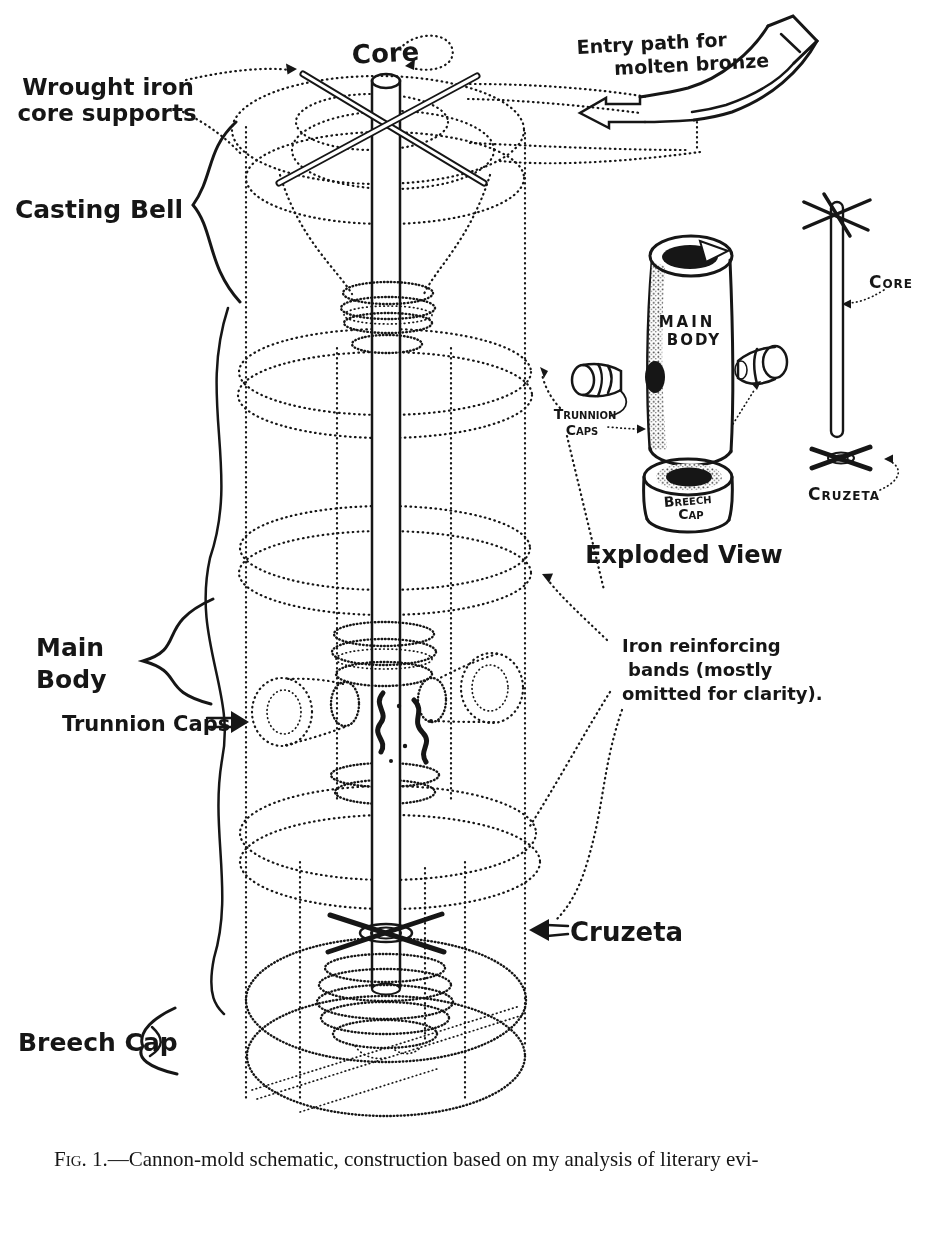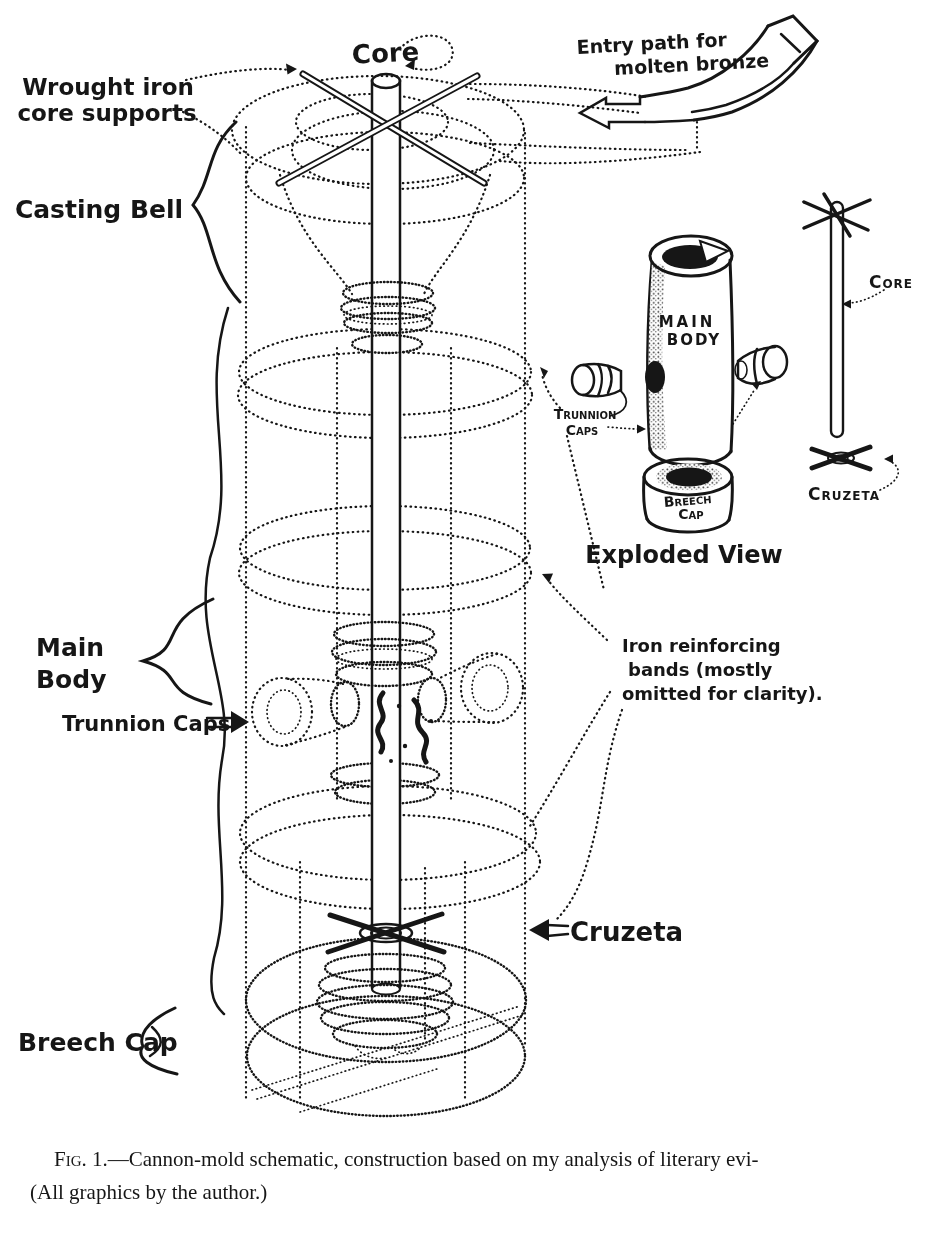--- a/index.html
+++ b/index.html
@@ -280,15 +280,14 @@
       <ellipse class="ink" stroke-width="1.6" cx="841" cy="458" rx="7" ry="3" fill="#ffffff"></ellipse>
       <text class="hand sc" x="844" y="500" font-size="17" text-anchor="middle" letter-spacing="1">Cruzeta</text>
       <path class="ink dott" d="M 880,490 C 900,481 904,469 890,461"></path>
       <path class="fillink" d="M 884,459 L 893,454.5 L 893,463.5 Z"></path>
     </g>
   </g>
 </svg>
 
 <div id="caption">
   <div class="l1"><span class="figsc">Fig. 1.</span><span>—Cannon-mold schematic, construction based on my analysis of literary evi-</span></div>
-  <div>(All graphics by the author.)</div>
 </div>
 </div>
 
 </body></html>

